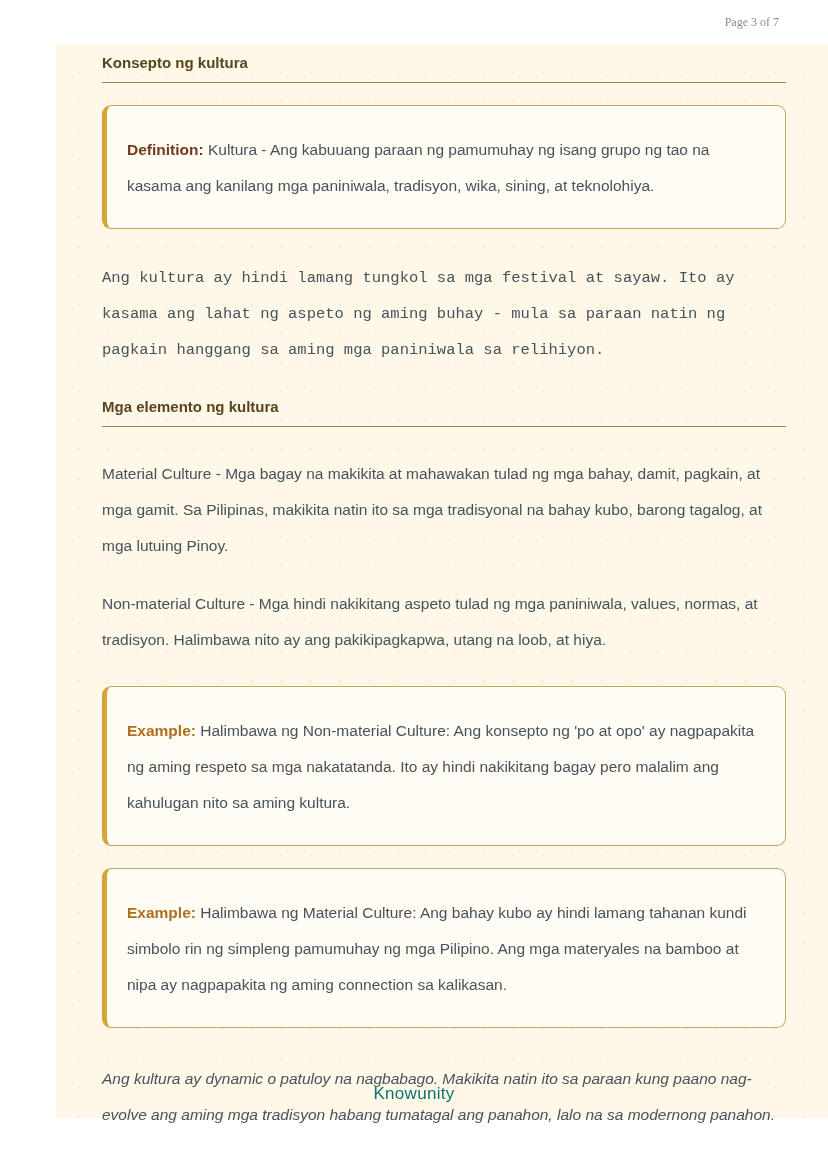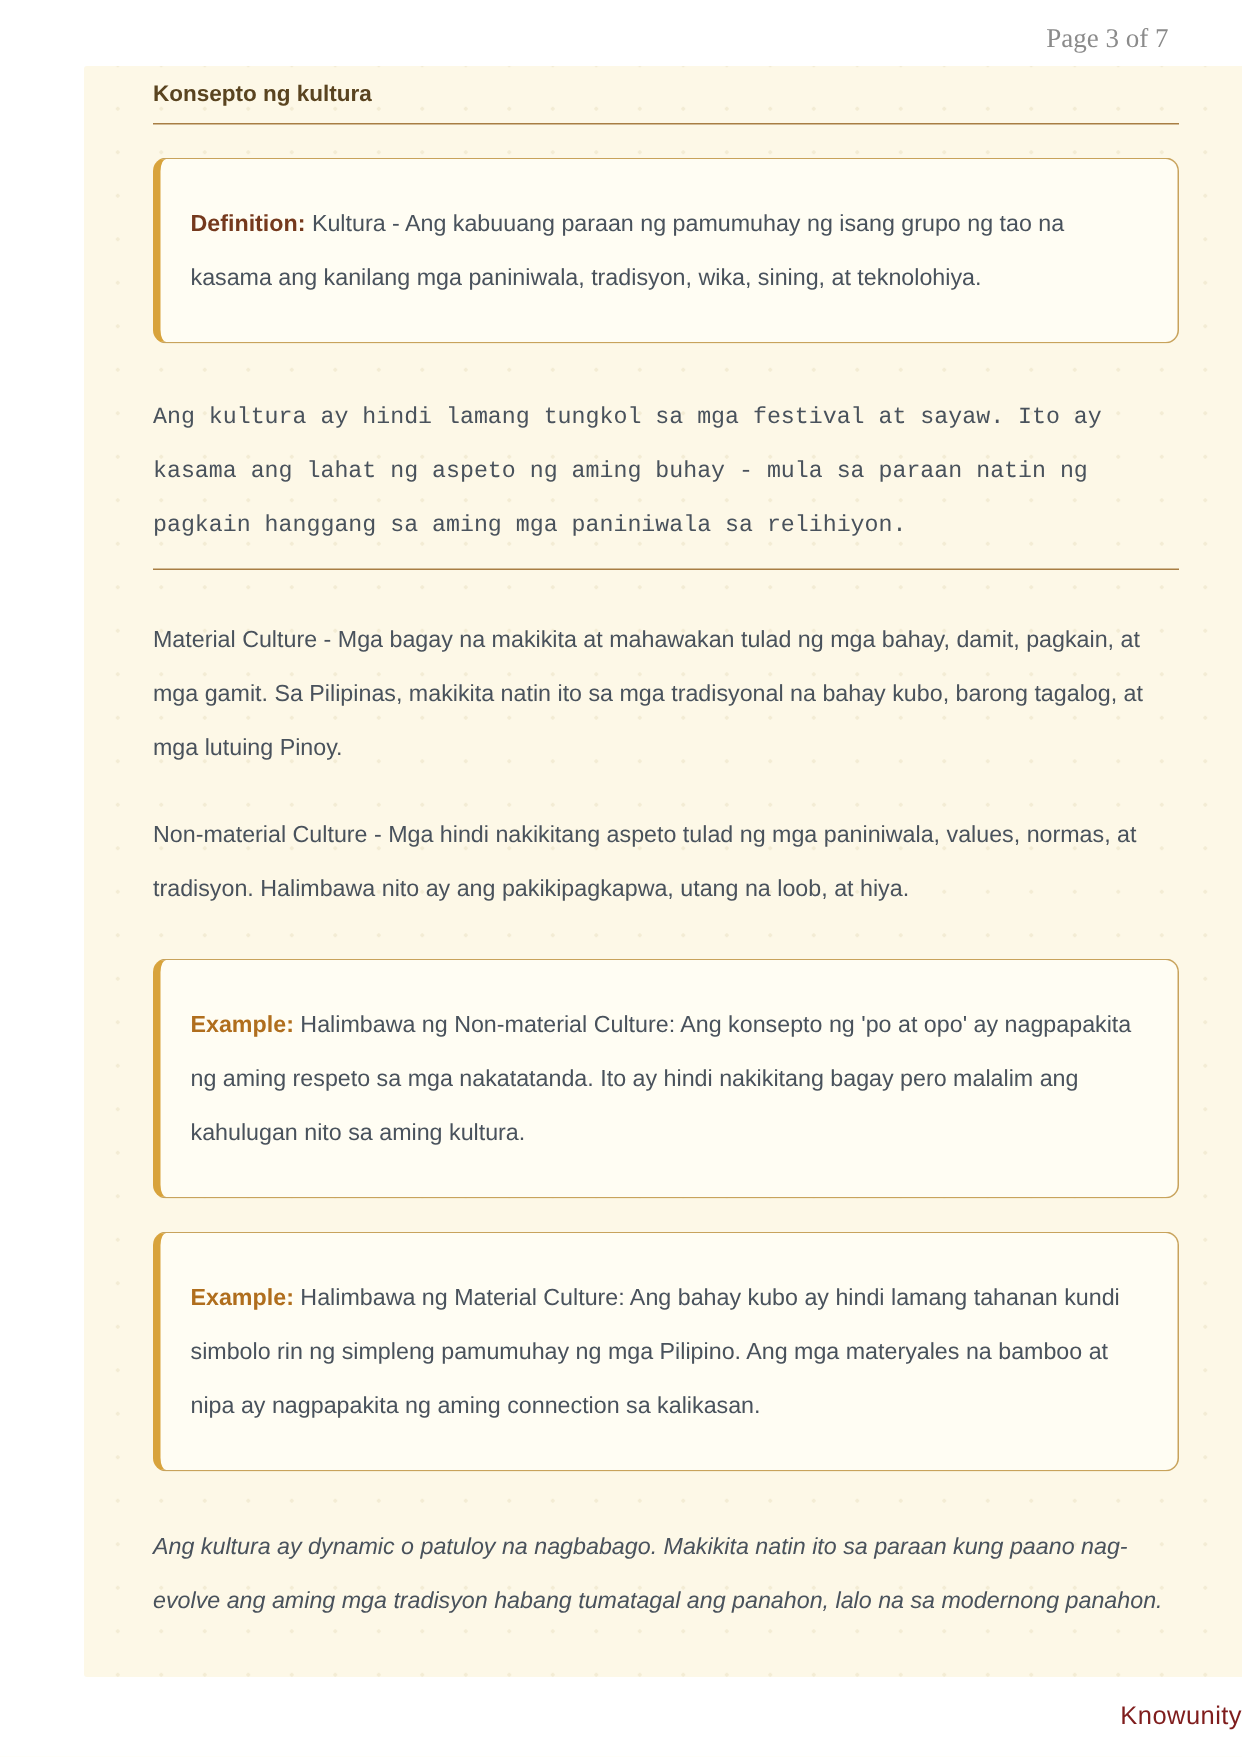--- a/index.html
+++ b/index.html
@@ -10,21 +10,21 @@
     height: 1171px;
     font-family: "Liberation Sans", "DejaVu Sans", sans-serif;
     position: relative;
     overflow: hidden;
   }
   .page-indicator {
     position: absolute;
     top: 15px;
     right: 49px;
     font-family: "Liberation Serif", "DejaVu Serif", serif;
-    font-size: 18px;
+    font-size: 12px;
     color: #8b8b8b;
   }
   .sheet {
     position: absolute;
     left: 56px;
     top: 44px;
     width: 776px;
     height: 1074px;
     box-sizing: border-box;
     background-color: #fdf8e7;
@@ -69,45 +69,46 @@
   .mt-def     { margin-top: 22px; }
   .mt-para1   { margin-top: 31px; font-family: Liberation Mono, monospace; }
   .mt-para2   { margin-top: 29px; }
   .mt-para3   { margin-top: 22px; }
   .mt-ex1     { margin-top: 22px; }
   .mt-ex2     { margin-top: 28px; }
   .mt-close   { margin-top: 33px; font-style: italic; }
 
   .site-footer {
     position: absolute;
-    top: 1134px;
+    top: 1084px;
     left: 0;
     width: 100%;
-    text-align: right;
+    text-align: center;
     font-size: 17px;
-    color: #7f1d1d;
+    color: #0f766e;
     letter-spacing: 0.3px;
   }
 </style>
 </head>
 <body>
 
 <div class="page-indicator">Page 3 of 7</div>
 
 <div class="sheet">
 
   <h2 class="note-heading">Konsepto ng kultura</h2>
   <hr class="heading-rule">
 
   <div class="callout mt-def">
     <p class="para"><span class="callout-label label-definition">Definition:</span> <span>Kultura - Ang kabuuang paraan ng pamumuhay ng isang grupo ng tao na kasama ang kanilang mga paniniwala, tradisyon, wika, sining, at teknolohiya.</span></p>
   </div>
 
   <p class="para mt-para1">Ang kultura ay hindi lamang tungkol sa mga festival at sayaw. Ito ay kasama ang lahat ng aspeto ng aming buhay - mula sa paraan natin ng pagkain hanggang sa aming mga paniniwala sa relihiyon.</p>
 
+  <h2 class="note-heading mt-heading2">Mga elemento ng kultura</h2>
   <hr class="heading-rule">
 
   <p class="para mt-para2">Material Culture - Mga bagay na makikita at mahawakan tulad ng mga bahay, damit, pagkain, at mga gamit. Sa Pilipinas, makikita natin ito sa mga tradisyonal na bahay kubo, barong tagalog, at mga lutuing Pinoy.</p>
 
   <p class="para mt-para3">Non-material Culture - Mga hindi nakikitang aspeto tulad ng mga paniniwala, values, normas, at tradisyon. Halimbawa nito ay ang pakikipagkapwa, utang na loob, at hiya.</p>
 
   <div class="callout mt-ex2">
     <p class="para"><span class="callout-label label-example">Example:</span> <span>Halimbawa ng Non-material Culture: Ang konsepto ng 'po at opo' ay nagpapakita ng aming respeto sa mga nakatatanda. Ito ay hindi nakikitang bagay pero malalim ang kahulugan nito sa aming kultura.</span></p>
   </div>
 

